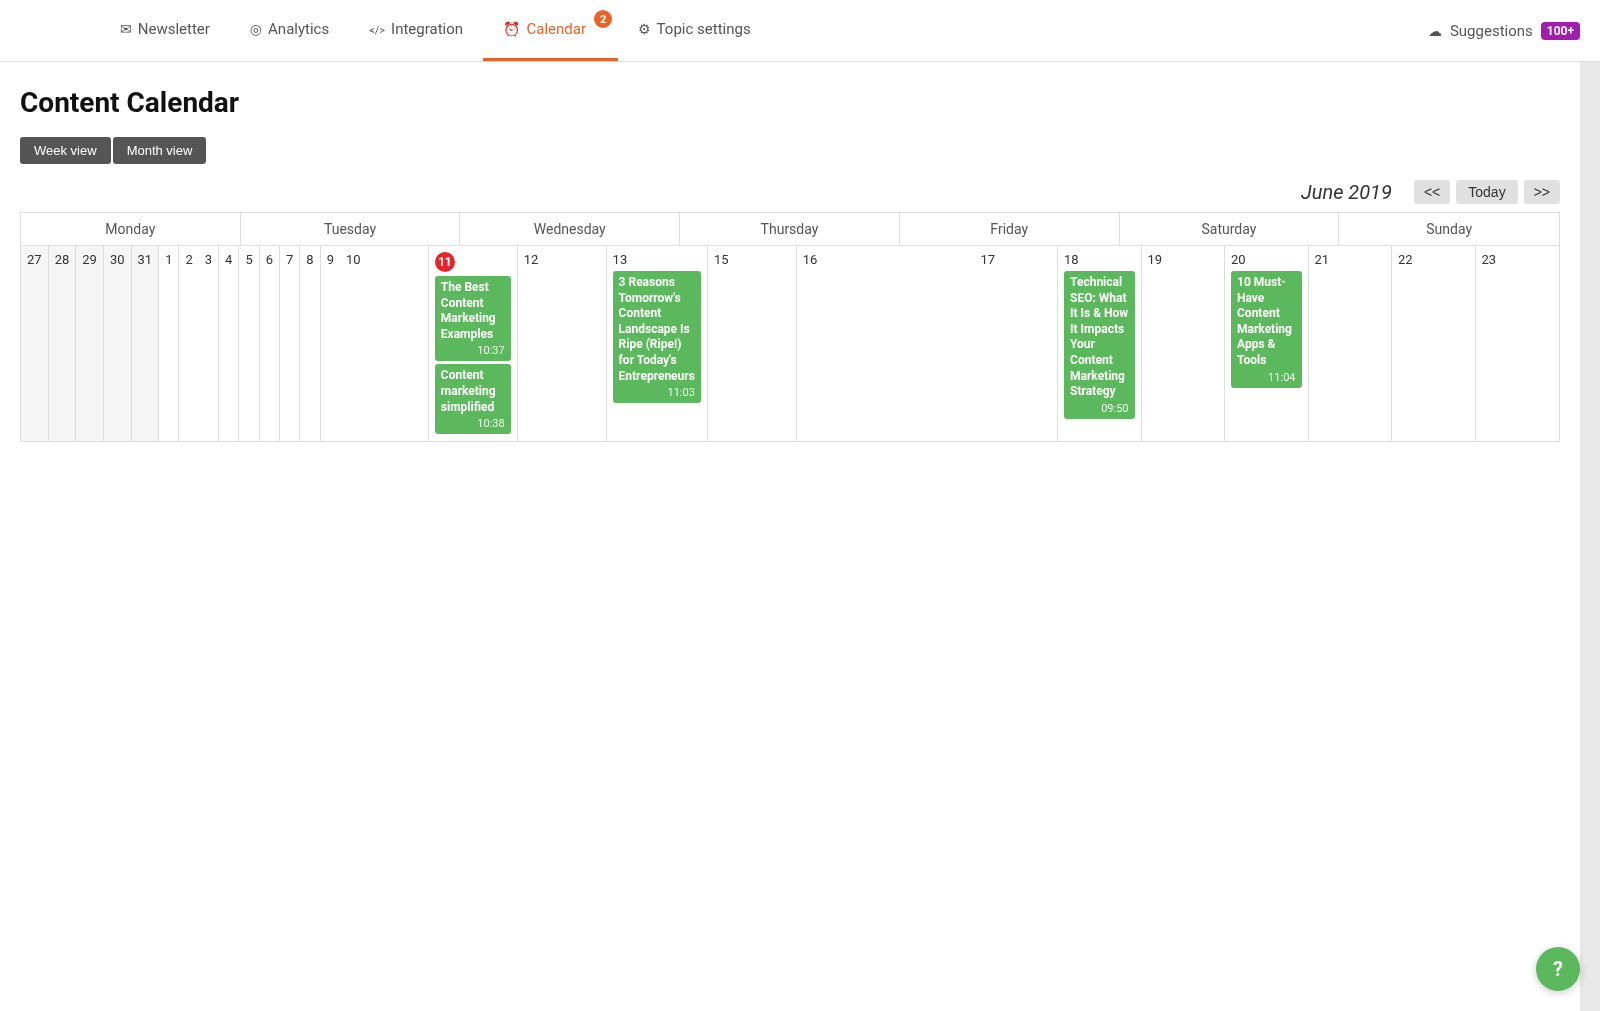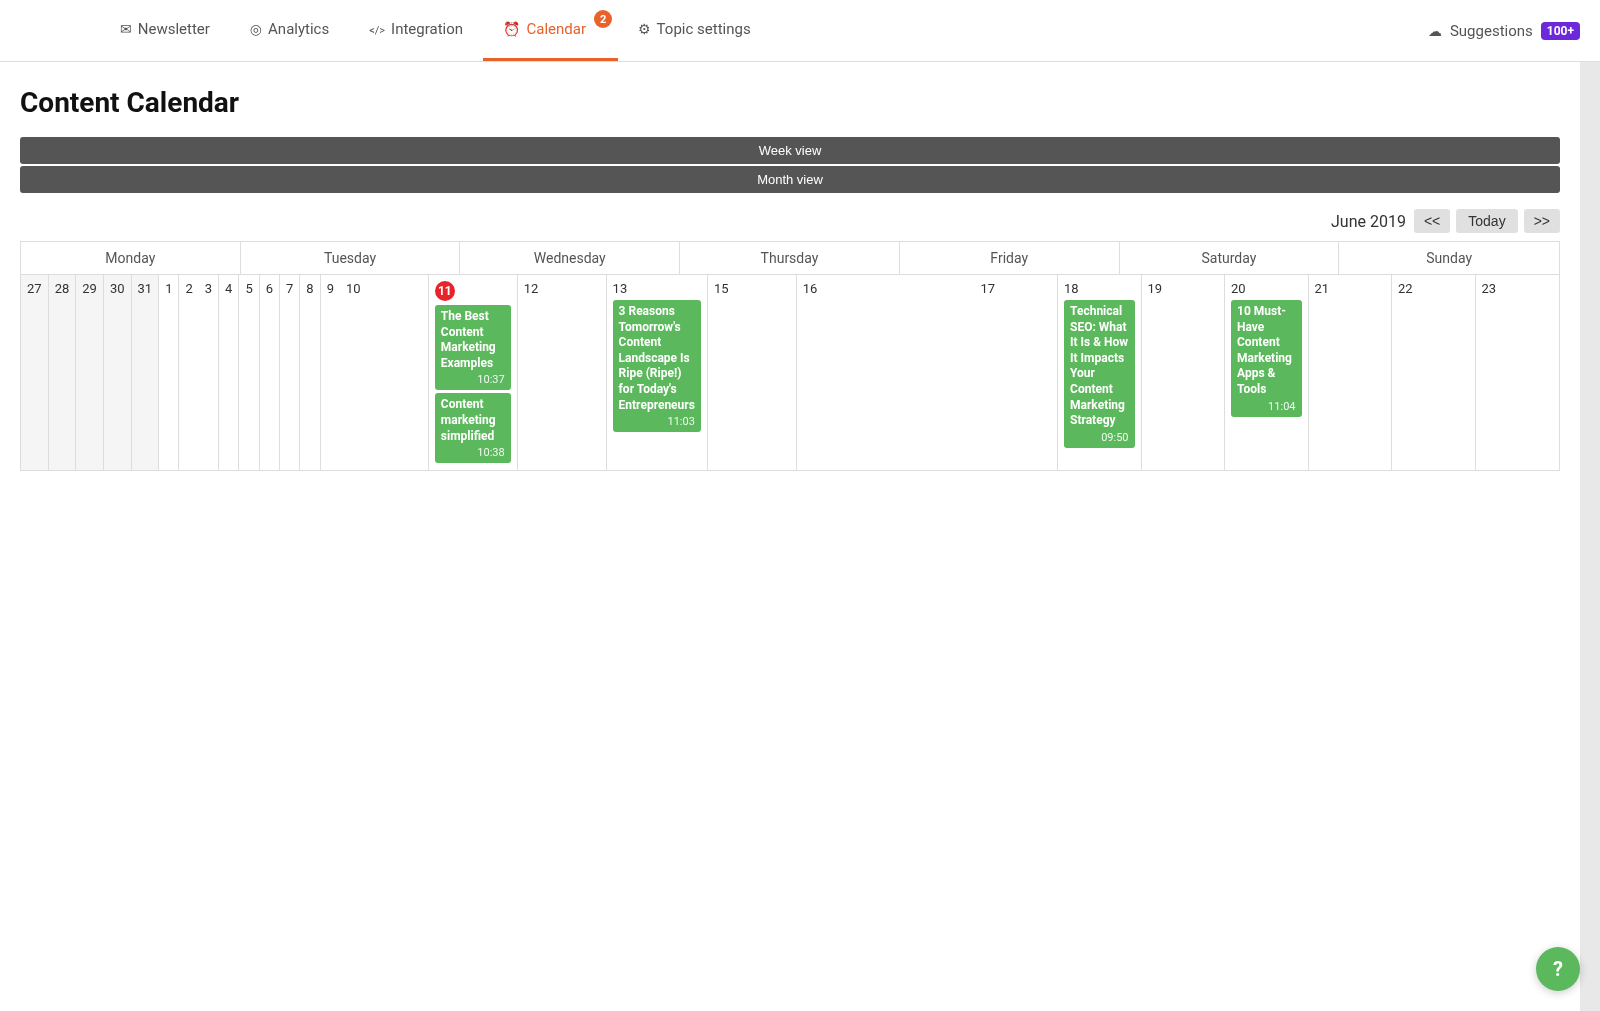--- a/index.html
+++ b/index.html
@@ -56,21 +56,21 @@
     }
     .nav-right {
       margin-left: auto;
       display: flex;
       align-items: center;
       gap: 8px;
       font-size: 15px;
       color: #555;
     }
     .suggestions-badge {
-      background: #6d28d9;
+      background: #a21caf;
       color: #fff;
       border-radius: 4px;
       padding: 2px 6px;
       font-size: 12px;
       font-weight: bold;
     }
 
     
     .main-content {
       background: #fff;
@@ -84,44 +84,44 @@
       font-weight: 700;
       color: #111;
       margin-bottom: 18px;
     }
 
     
     .view-toggle {
       display: flex;
       gap: 2px;
       margin-bottom: 16px;
-      flex-direction: column;
     }
     .view-btn {
       background: #555;
       color: #fff;
       border: none;
       padding: 6px 14px;
       font-size: 13px;
       cursor: pointer;
       border-radius: 3px;
     }
 
     
     .calendar-header {
       display: flex;
       align-items: center;
       justify-content: flex-end;
       margin-bottom: 8px;
       gap: 6px;
     }
     .month-label {
-      font-size: 16px;
+      font-size: 20px;
       color: #333;
-      margin-right: 2px;
+      margin-right: 16px;
+      font-style: italic;
     }
     .nav-btn {
       background: #e0e0e0;
       border: none;
       padding: 4px 10px;
       cursor: pointer;
       font-size: 14px;
       border-radius: 3px;
       color: #333;
     }

